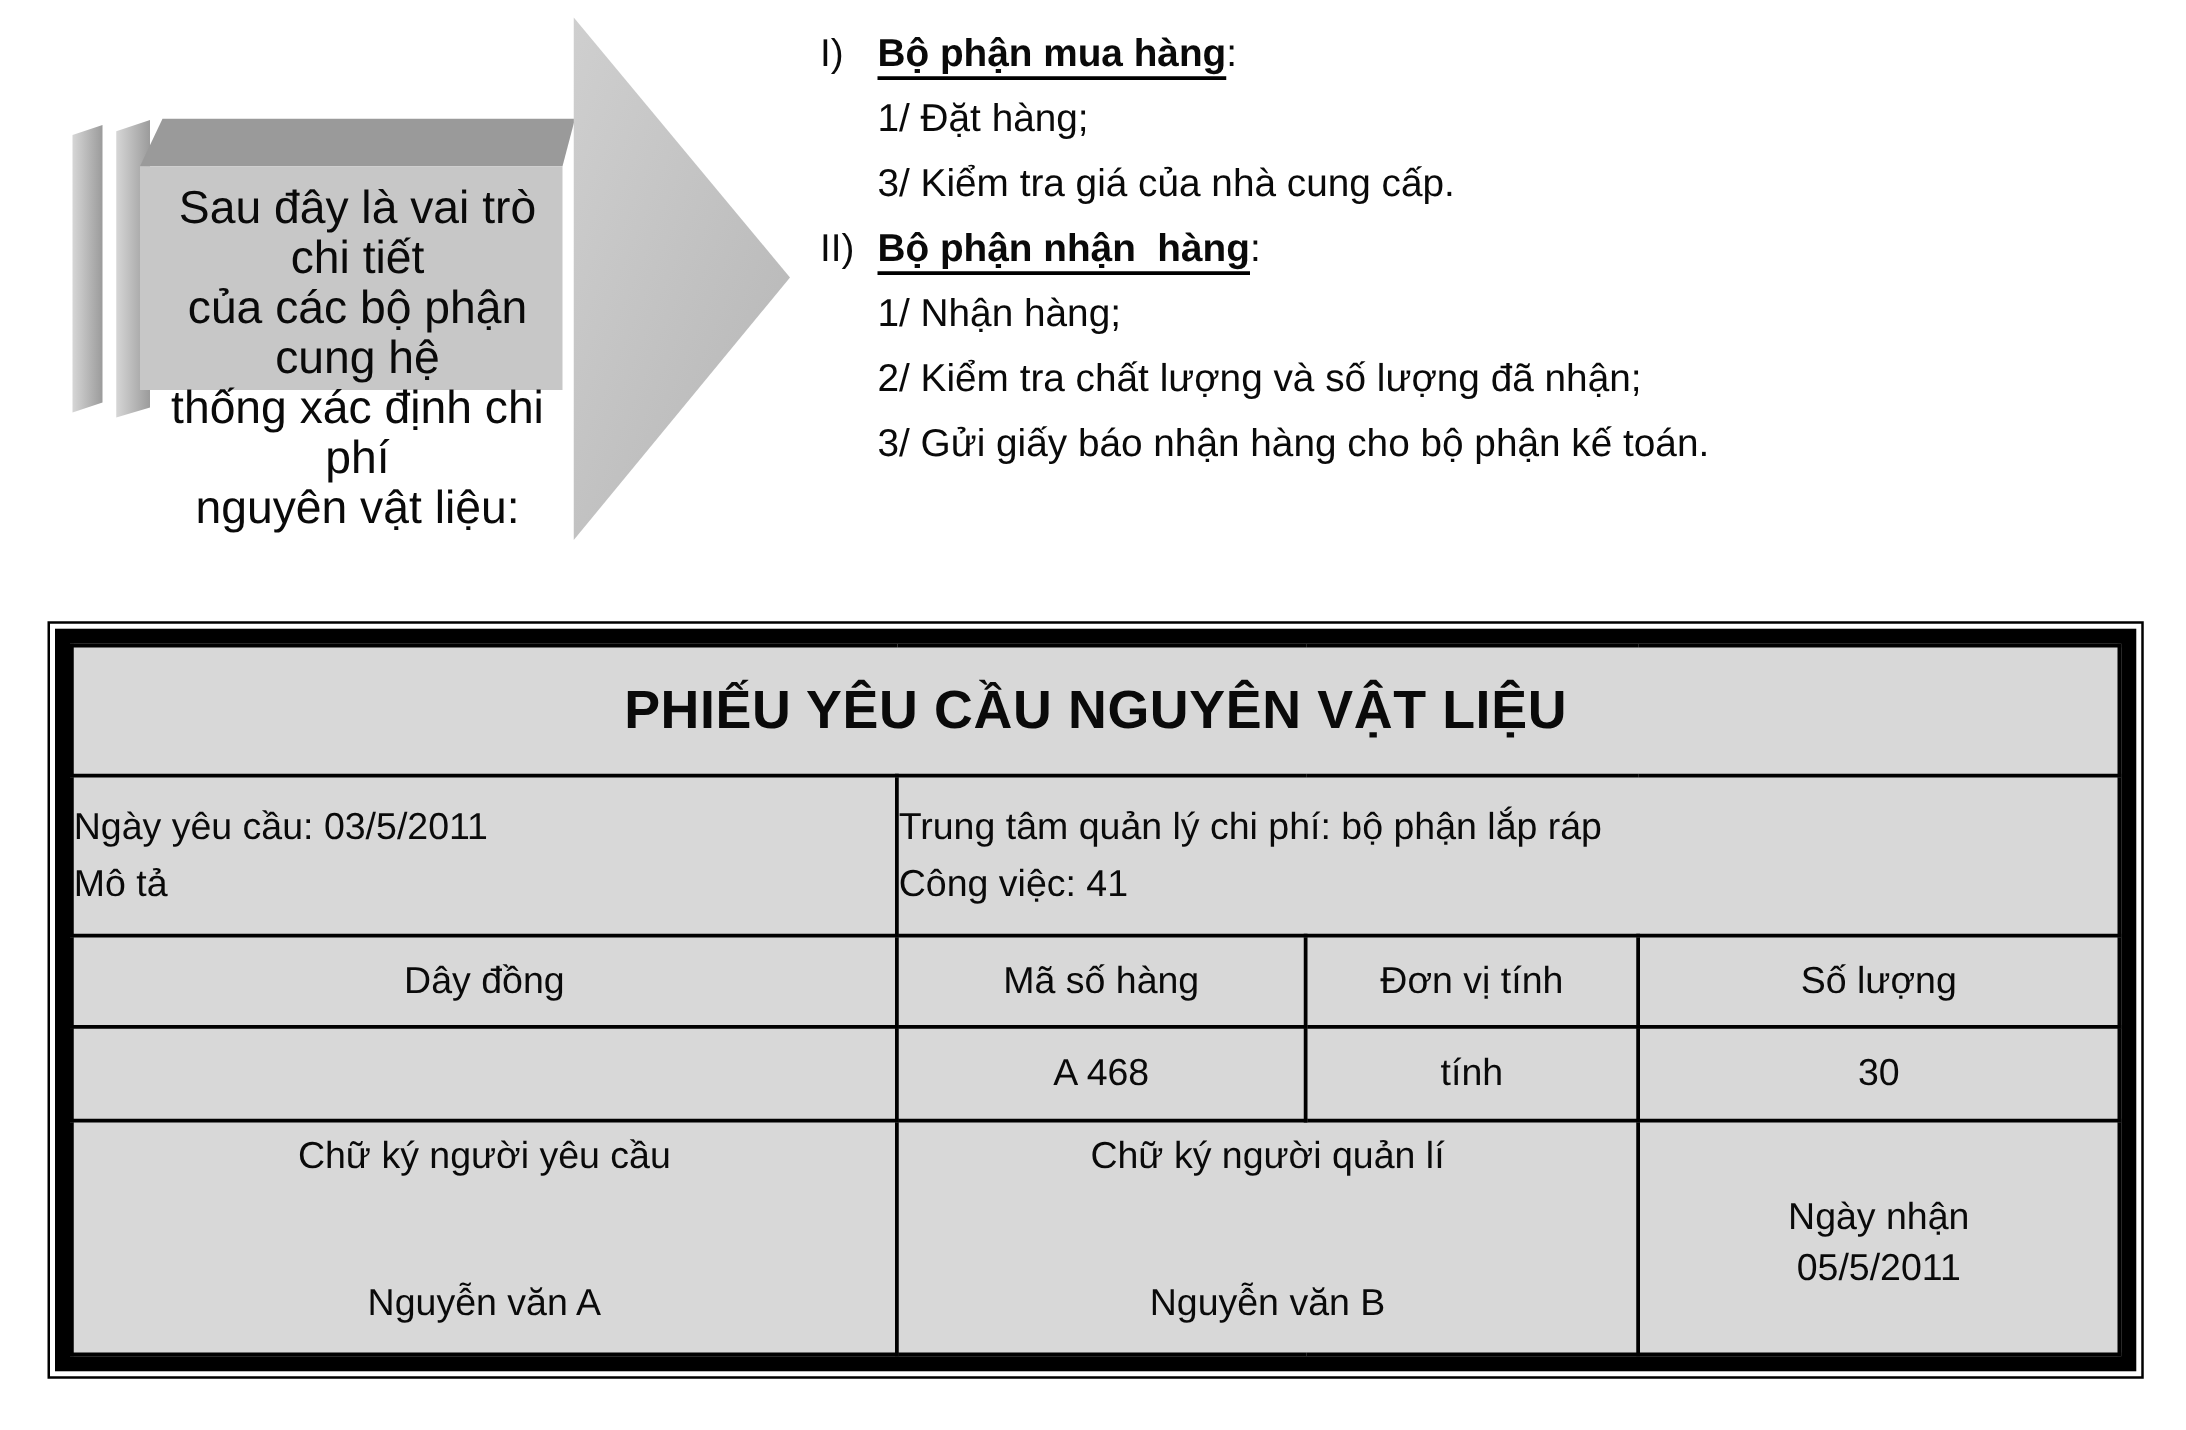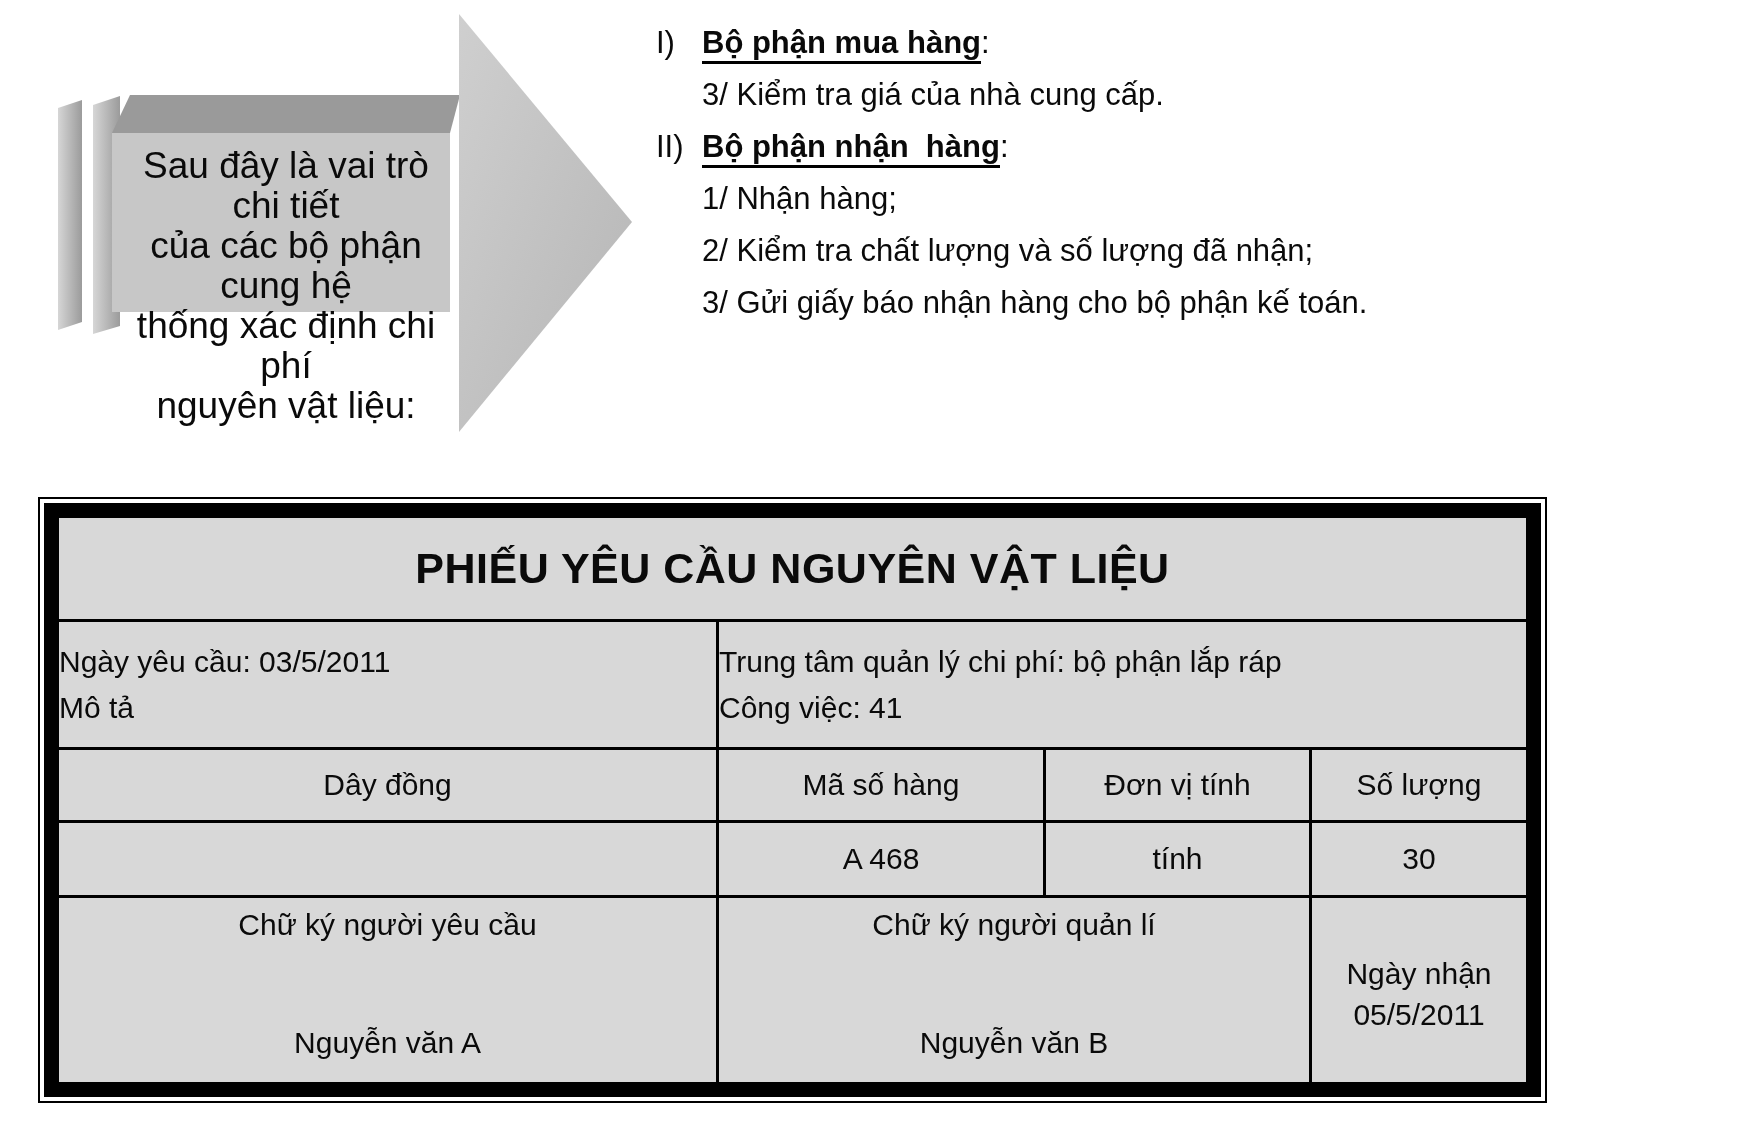--- a/index.html
+++ b/index.html
@@ -25,21 +25,21 @@
   .role-head{margin-bottom:14px;white-space:nowrap;}
   .role-sec2 .role-head{margin-top:12px;}
   .numeral{display:inline-block;width:46px;}
   .role-heading{font-weight:700;border-bottom:3px solid #000;padding-bottom:1px;white-space:pre;}
   .role-colon{font-weight:400;}
   .role-item{margin:0 0 14px 46px;white-space:nowrap;}
 
   
   .form-wrap{
     position:absolute;left:44px;top:503px;
-    width:1497px;height:594px;
+    width:1665px;height:594px;
     box-sizing:border-box;
     border:12px solid #000;
     background:#d8d8d8;
     box-shadow:0 0 0 4px #fff,0 0 0 6px #000;
   }
   table.form-table{
     border-collapse:collapse;table-layout:fixed;
     width:100%;height:100%;
     font-size:30px;color:#0a0a0a;
   }
@@ -92,20 +92,21 @@
     <span>thống xác định chi phí</span>
     <span>nguyên vật liệu:</span>
   </div>
 
   <div class="roles">
 
     <div class="role-sec1">
       <div class="role-head">
         <span class="numeral">I)</span><span class="role-heading">Bộ phận mua hàng</span><span class="role-colon">:</span>
       </div>
+      <div class="role-item">1/ Đặt hàng;</div>
       <div class="role-item">3/ Kiểm tra giá của nhà cung cấp.</div>
     </div>
 
     <div class="role-sec2">
       <div class="role-head">
         <span class="numeral">II)</span><span class="role-heading">Bộ phận nhận  hàng</span><span class="role-colon">:</span>
       </div>
       <div class="role-item">1/ Nhận hàng;</div>
       <div class="role-item">2/ Kiểm tra chất lượng và số lượng đã nhận;</div>
       <div class="role-item">3/ Gửi giấy báo nhận hàng cho bộ phận kế toán.</div>

